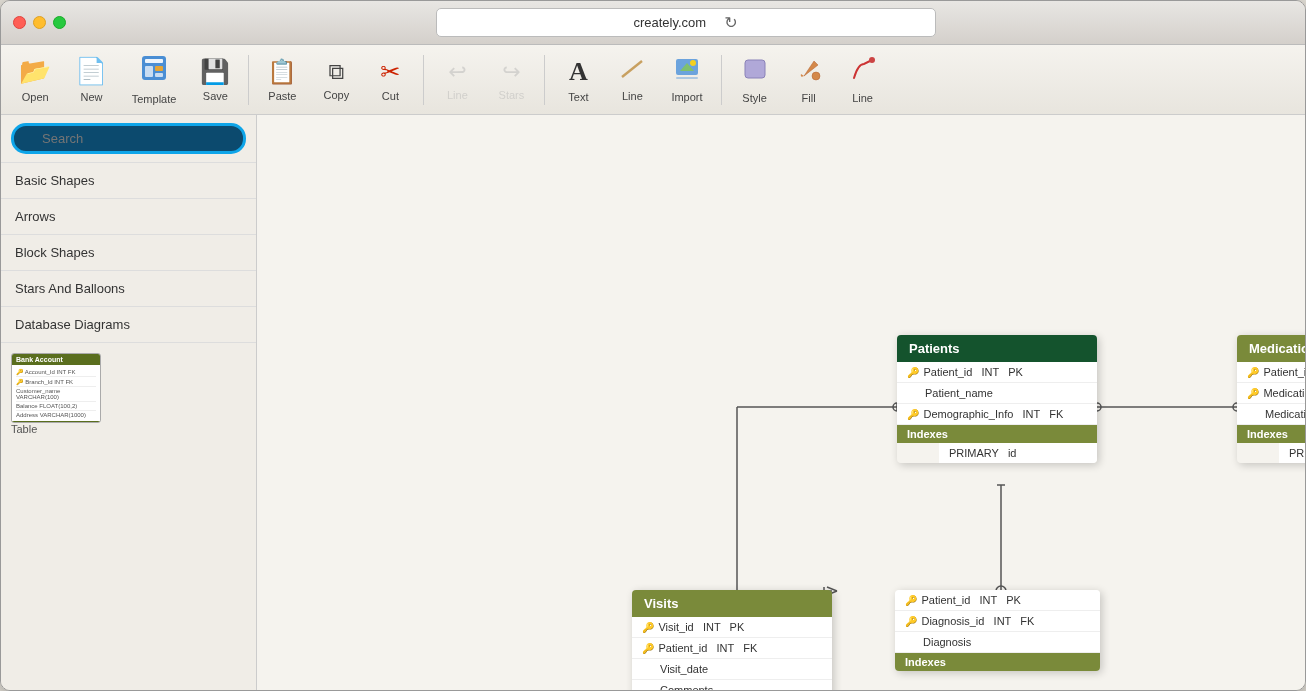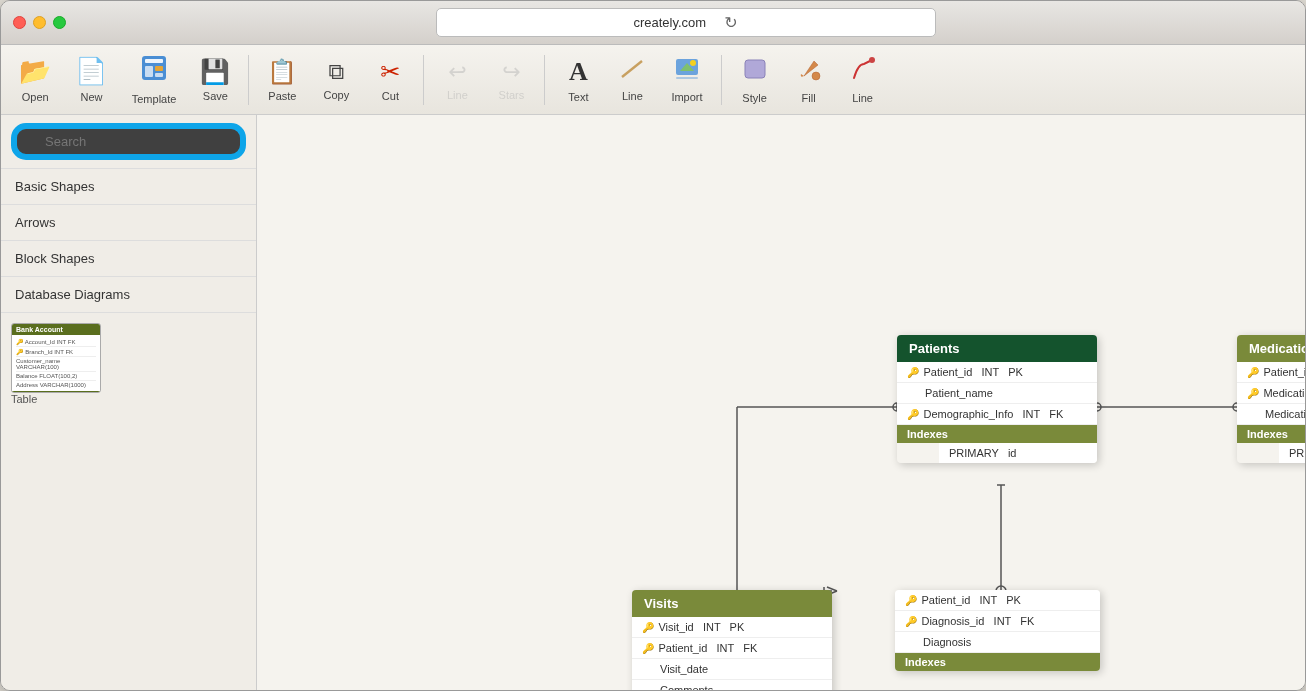--- a/index.html
+++ b/index.html
@@ -25,21 +25,21 @@
     .tool-item .icon { font-size: 22px; }
     .tool-separator { width: 1px; height: 50px; background: #ccc; margin: 0 4px; }
     .tool-item.disabled { opacity: 0.4; }
 
     
     .main-area { display: flex; flex: 1; overflow: hidden; }
 
     
     .sidebar { width: 256px; background: #f0ede7; border-right: 1px solid #ccc; display: flex; flex-direction: column; flex-shrink: 0; }
     .search-box { padding: 8px 10px; border-bottom: 1px solid #ddd; }
-    .search-input { width: 100%; padding: 5px 10px 5px 28px; border: 6px solid #0ea5e9; border-radius: 15px; font-size: 13px; background: #404040; color: #999; position: relative; }
+    .search-input { width: 100%; padding: 5px 10px 5px 28px; border: 3px solid #0ea5e9; border-radius: 15px; font-size: 13px; background: #0c4a6e; color: #999; position: relative; }
     .search-wrapper { position: relative; }
     .search-icon { position: absolute; left: 10px; top: 50%; transform: translateY(-50%); color: #999; font-size: 13px; }
 
     .sidebar-section { padding: 10px 14px; border-bottom: 1px solid #ddd; cursor: pointer; font-size: 13px; color: #333; display: flex; align-items: center; justify-content: space-between; }
 
     
     .thumbnail-area { padding: 10px; display: flex; flex-direction: column; gap: 0; }
     .thumbnail { width: 90px; height: 70px; border: 1px solid #aaa; border-radius: 3px; background: white; overflow: hidden; position: relative; }
     .thumbnail-label { font-size: 11px; color: #555; }
 
@@ -214,20 +214,23 @@
       <div class="sidebar-section">
         <span>Basic Shapes</span>
       </div>
       <div class="sidebar-section">
         <span>Arrows</span>
       </div>
       <div class="sidebar-section">
         <span>Block Shapes</span>
       </div>
       <div class="sidebar-section">
+        <span>Stars And Balloons</span>
+      </div>
+      <div class="sidebar-section">
         <span>Database Diagrams</span>
       </div>
 
       <div class="thumbnail-area">
         <div class="thumbnail">
 
           <div style="background:#5a6e1e; color:white; font-size:7px; padding:2px 4px; font-weight:bold;">Bank Account</div>
           <div style="background:white; padding:2px 4px;">
             <div style="font-size:6px; color:#555; border-bottom:1px solid #eee; padding:1px 0;">🔑 Account_Id INT FK</div>
             <div style="font-size:6px; color:#555; border-bottom:1px solid #eee; padding:1px 0;">🔑 Branch_Id INT FK</div>

